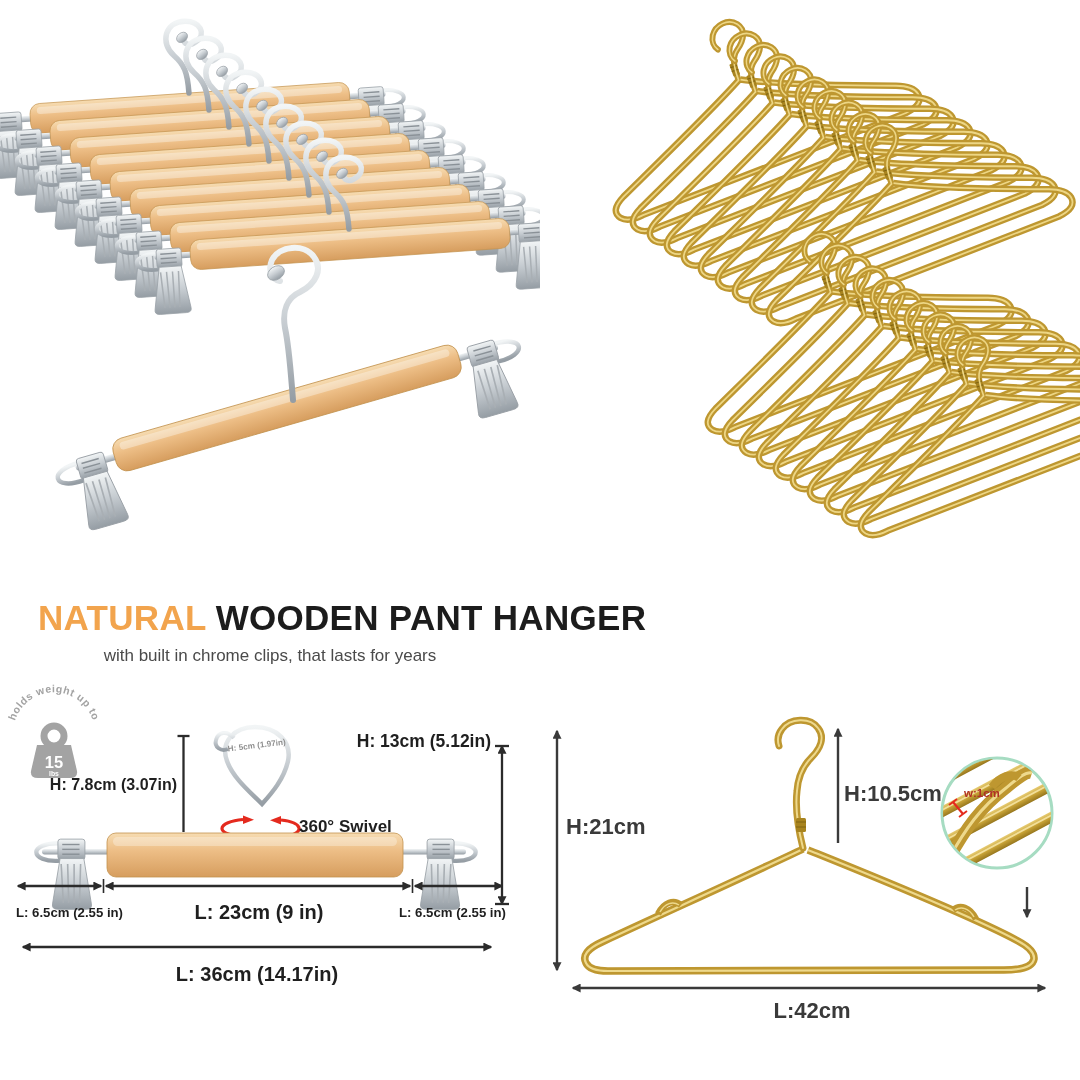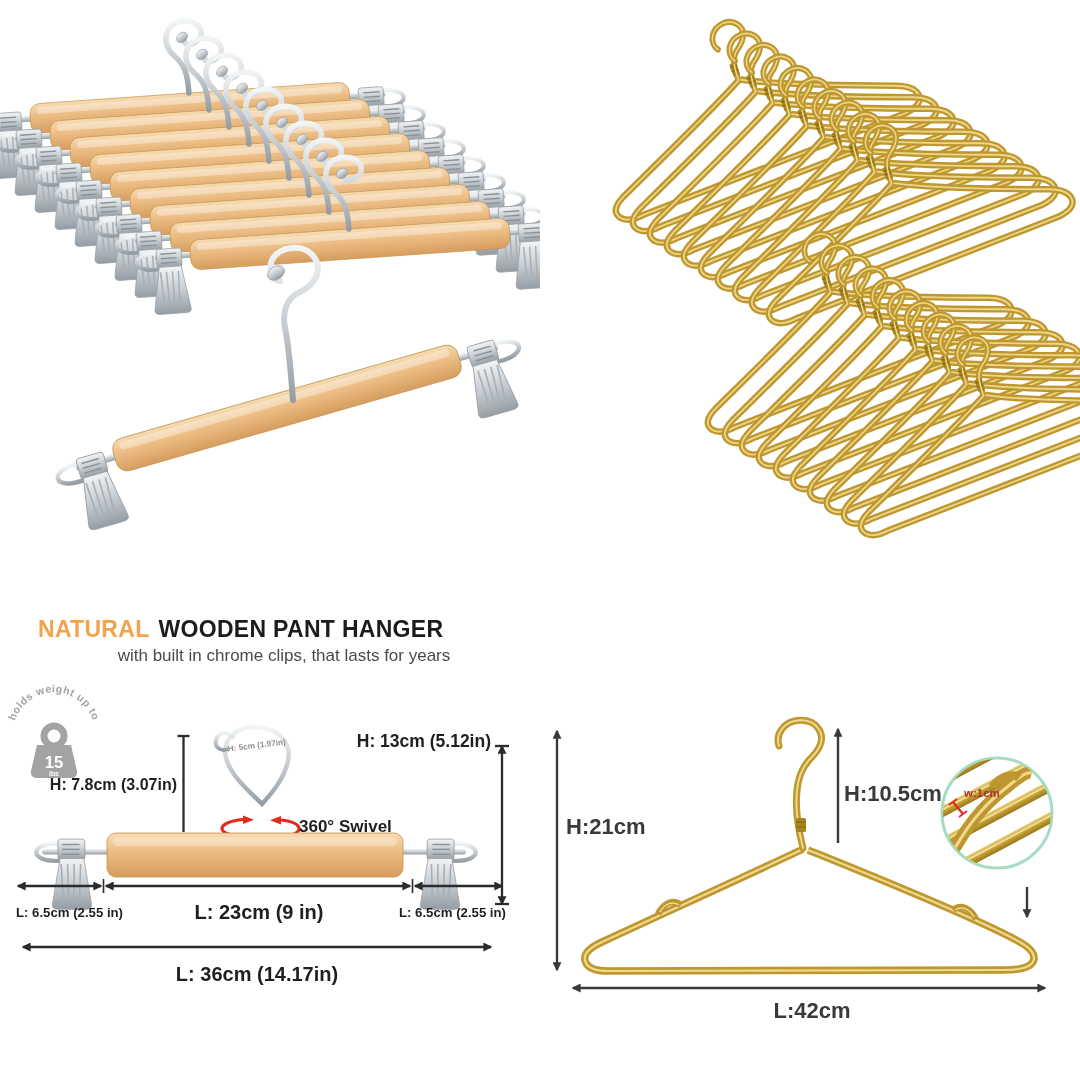--- a/index.html
+++ b/index.html
@@ -1,24 +1,24 @@
 <!DOCTYPE html>
 <html lang="en"><head>
 <meta charset="utf-8">
 <style>
   html,body{margin:0;padding:0;background:#fff;}
   .canvas{position:relative;width:1080px;height:1080px;background:#FFFFFF;overflow:hidden;
           font-family:"Liberation Sans",sans-serif;}
   .quad{position:absolute;width:540px;height:540px;}
   svg.quad{display:block;}
   .fillsvg{position:absolute;left:0;top:0;width:540px;height:540px;}
-  .title{position:absolute;left:38px;top:76px;margin:0;font-size:23px;font-weight:800;
+  .title{position:absolute;left:38px;top:58px;margin:0;font-size:35px;font-weight:800;
          letter-spacing:.3px;color:#1C1C1C;white-space:nowrap;}
   .title .accent{color:#F2A44D;padding-right:9px;}
-  .subtitle{position:absolute;left:14px;top:106px;width:540px;margin:0;text-align:center;
+  .subtitle{position:absolute;left:0;top:106px;width:540px;margin:0;text-align:center;
             font-size:17px;color:#4A4A4A;}
   svg text{font-family:"Liberation Sans",sans-serif;}
   .dimL{fill:#1F1F1F;font-weight:700;}
   .dimR{fill:#3A3A3A;font-weight:600;}
   .arcT{fill:#A3A3A3;font-weight:700;letter-spacing:.6px;font-size:10.5px;}
   .tinyT{fill:#8F8F8F;font-size:8.2px;font-weight:600;}
   .dline{stroke:#2B2B2B;stroke-width:2.3;}
   .tick{stroke:#2B2B2B;stroke-width:1.6;}
 </style>
 </head>

